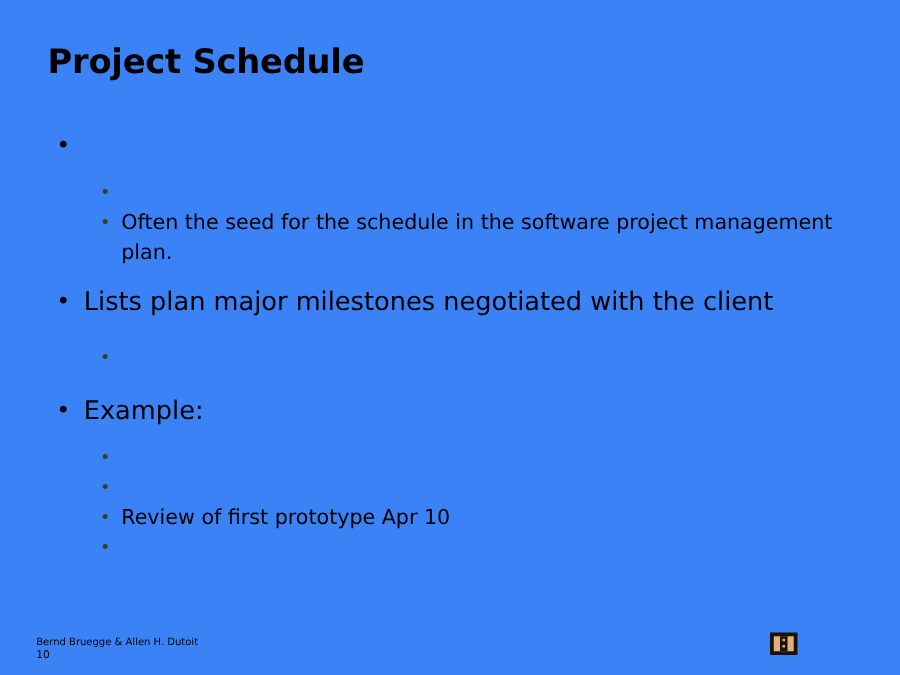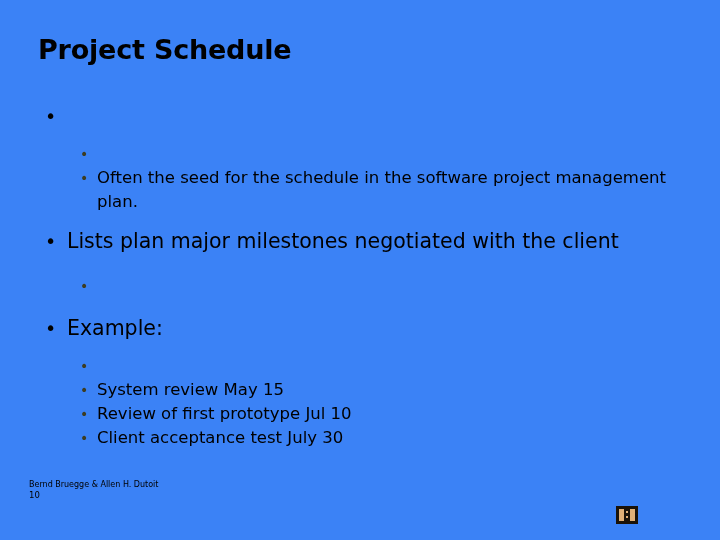--- a/index.html
+++ b/index.html
@@ -96,21 +96,21 @@
   .gap-sm { height: 9px; }
   .gap-md { height: 13px; }
   .gap-lg { height: 16px; }
 
   .wide-space { display: inline-block; width: 14px; }
 
   
   .footer {
     position: absolute;
     left: 0;
-    top: 476px;
+    top: 505px;
     width: 572px;
     height: 35px;
   }
   .footer-left {
     position: absolute;
     left: 29px;
     top: 3px;
     font-size: 8px;
     line-height: 11px;
     color: #000000;
@@ -220,31 +220,29 @@
     </div>
 
     <div class="gap-sm"></div>
 
     <div class="bullet-row lvl2">
       <span class="dot">•</span>
     </div>
 
     <div class="bullet-row lvl2">
       <span class="dot">•</span>
-      <span class="txt">System review May 15</span>
-    </div>
-
-    <div class="bullet-row lvl2">
-      <span class="dot">•</span>
-      <span class="txt">Review of first prototype Jul 10</span>
-    </div>
-
-    <div class="bullet-row lvl2">
-      <span class="dot">•</span>
-      <span class="txt">Client acceptance test July 30</span>
+    </div>
+
+    <div class="bullet-row lvl2">
+      <span class="dot">•</span>
+      <span class="txt">Review of first prototype Apr 10</span>
+    </div>
+
+    <div class="bullet-row lvl2">
+      <span class="dot">•</span>
     </div>
 
   </div>
 
   <div class="footer">
     <div class="footer-left">Bernd Bruegge &amp; Allen H. Dutoit</div>
     <div class="footer-page">10</div>
   </div>
 
   <div class="footer-logo">

